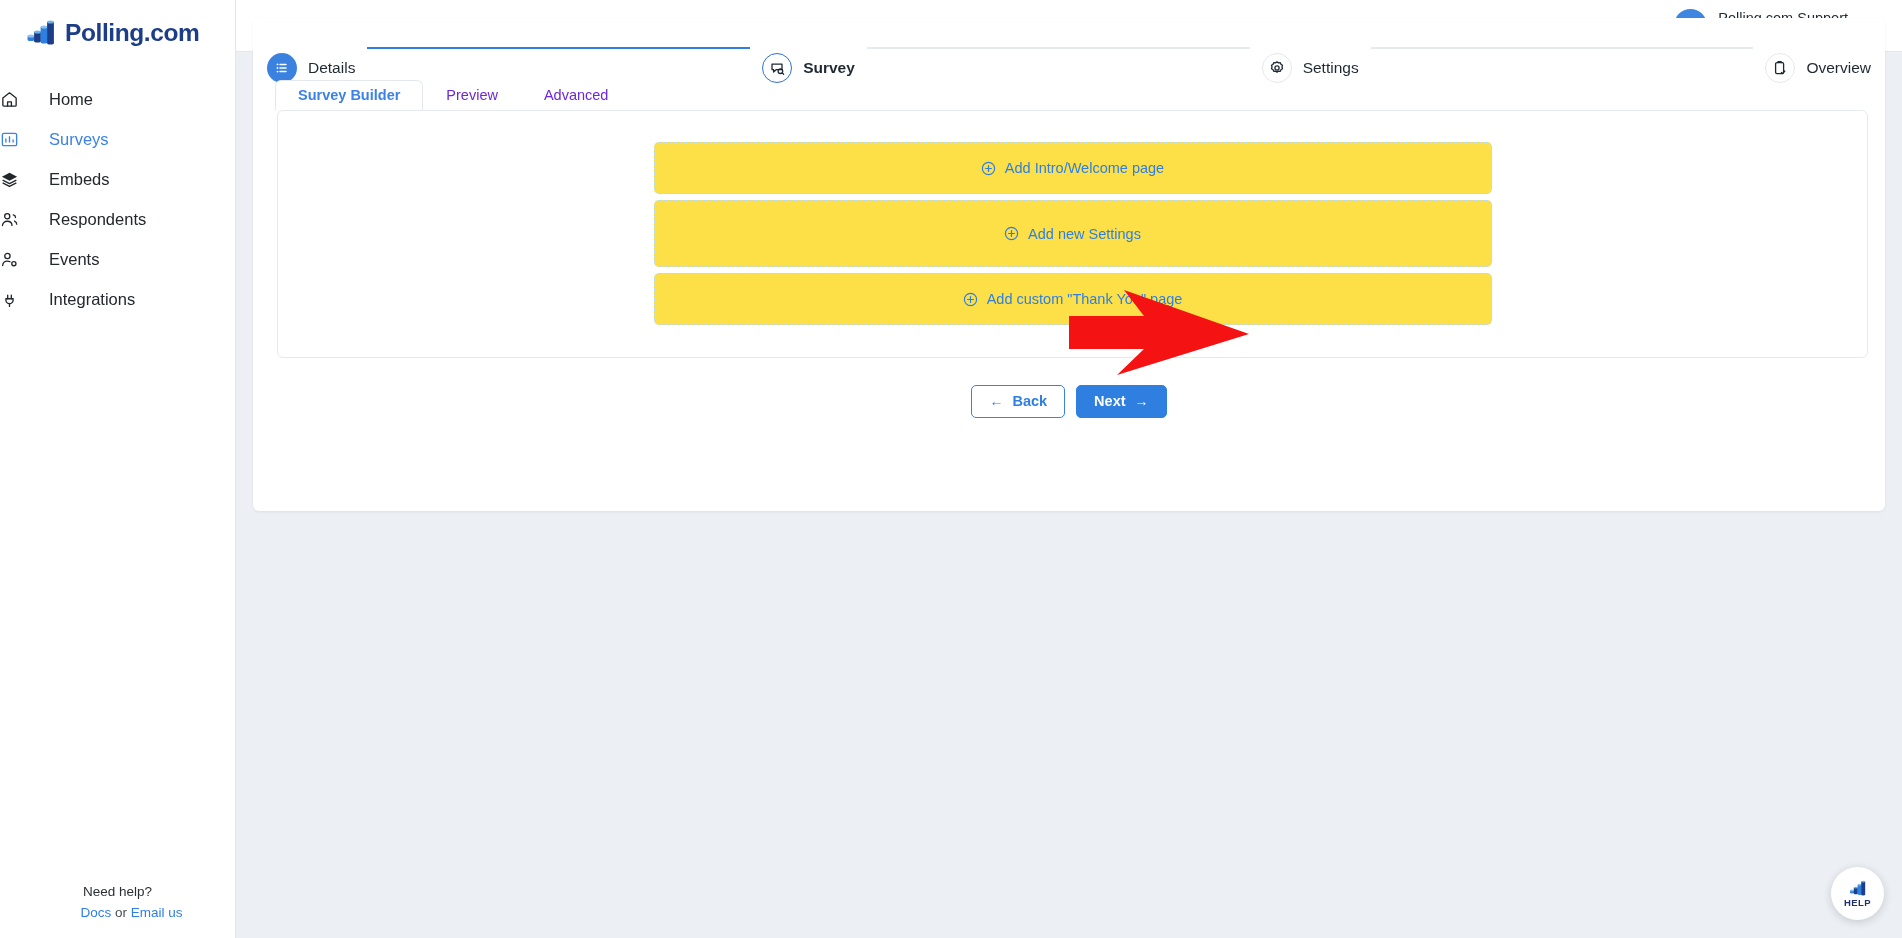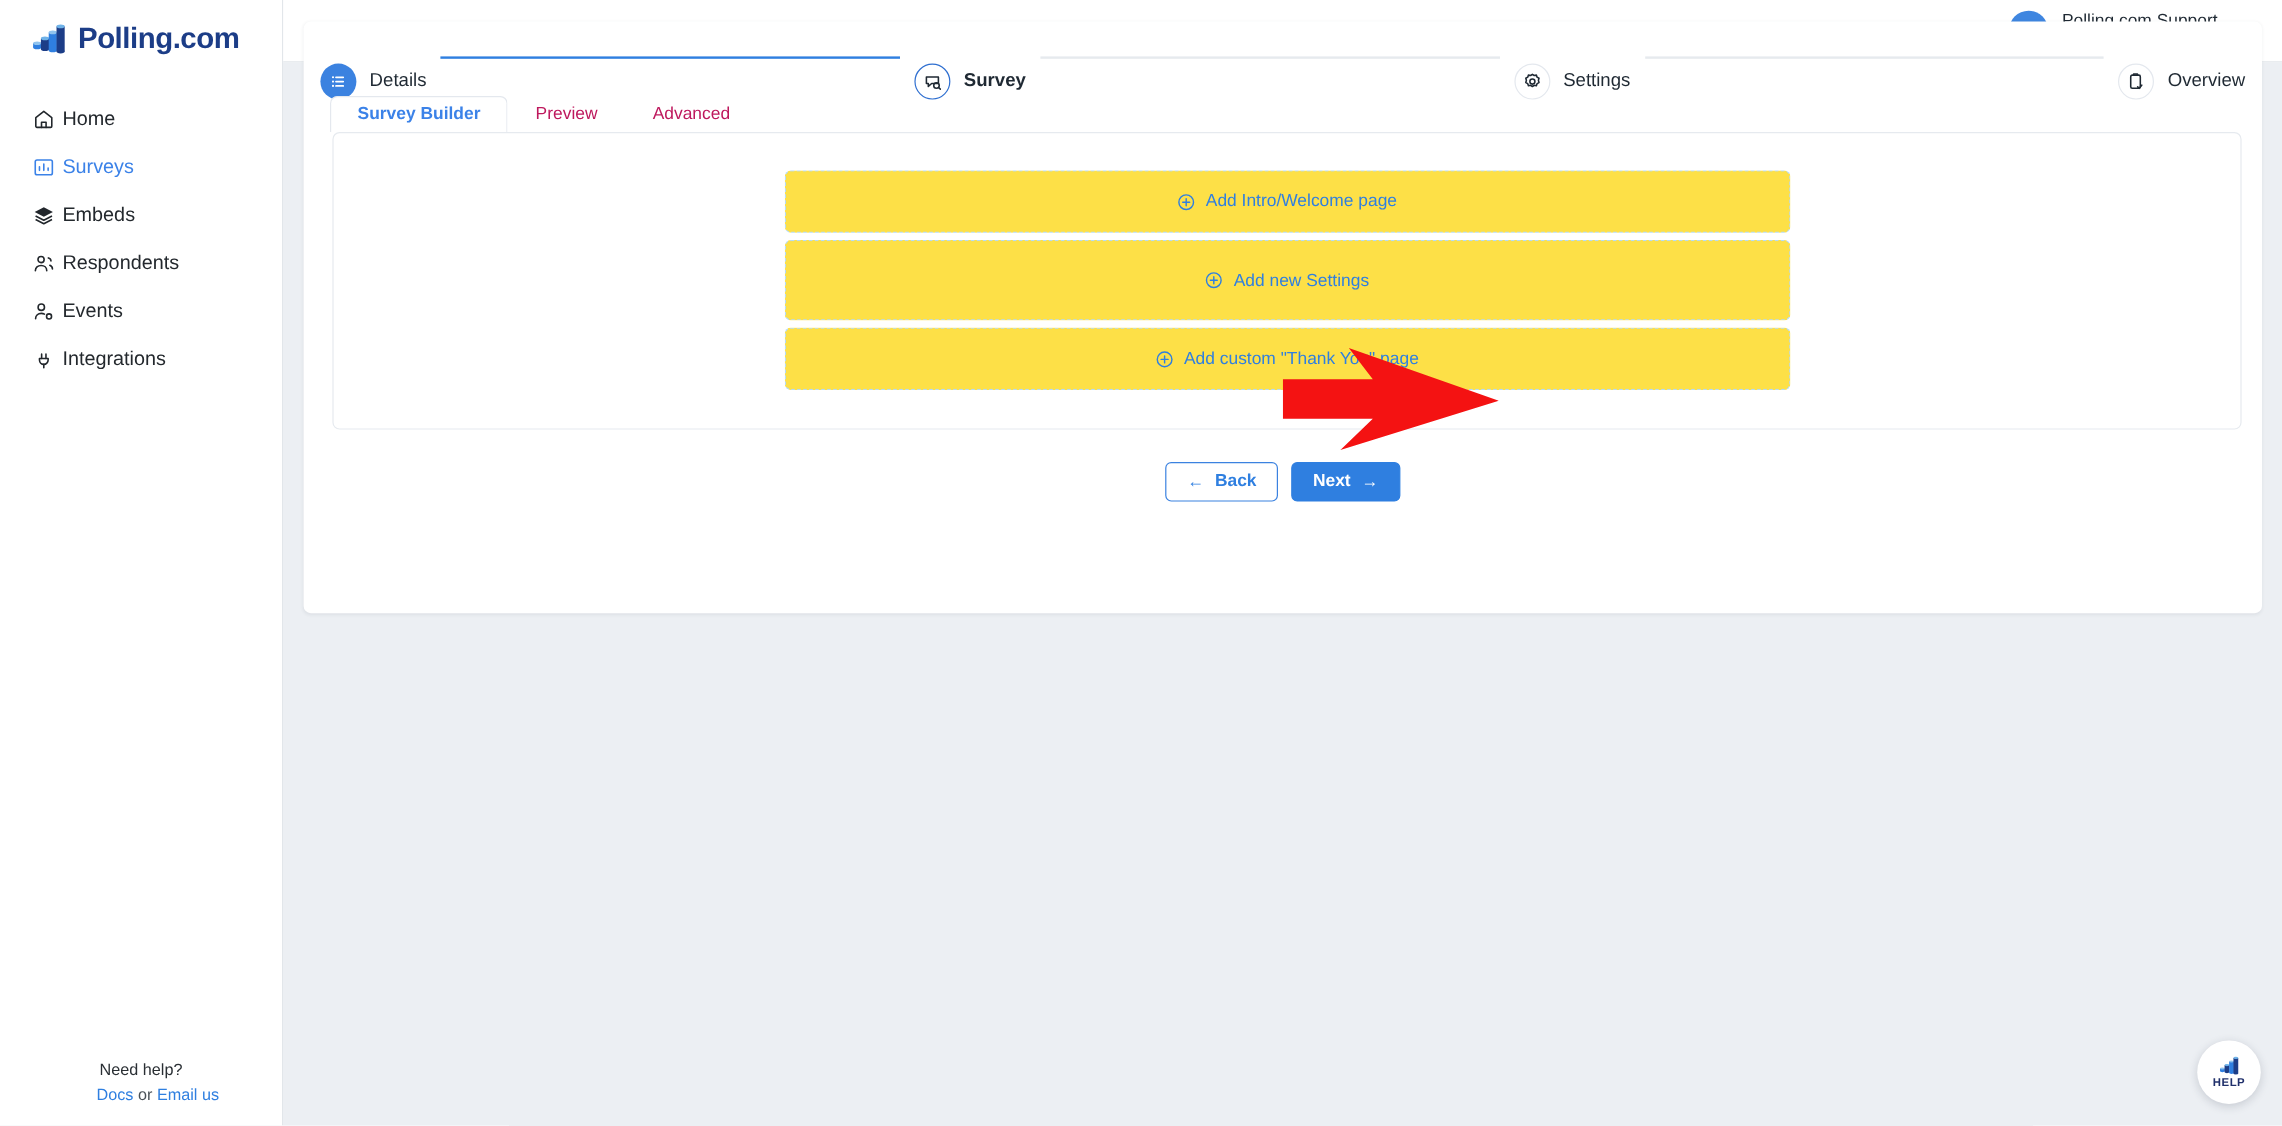--- a/index.html
+++ b/index.html
@@ -40,23 +40,22 @@
     font-size: 24.5px;
     font-weight: bold;
     color: #1c3d87;
     letter-spacing: -0.4px;
     line-height: 1;
   }
   .nav { margin-top: 27px; }
   .nav-item {
     display: flex;
     align-items: center;
-    gap: 6px;
+    gap: 30px;
     height: 40px;
-    padding-left: 27px;
     color: #23282d;
     font-size: 16.5px;
     cursor: pointer;
   }
   .nav-item.active { color: #3b82e8; }
   .nav-icon { width: 19px; height: 19px; flex: 0 0 19px; display: block; }
 
   .need-help {
     position: absolute;
     bottom: 14px;
@@ -148,21 +147,21 @@
   
   .tabs {
     display: flex;
     align-items: flex-end;
     padding-left: 22px;
     height: 32px;
     position: relative;
   }
   .tab {
     font-size: 14.5px;
-    color: #be185d;
+    color: #6d28d9;
     padding: 7px 22px 8px 22px;
     cursor: pointer;
     border: 1px solid transparent;
     border-bottom: none;
     border-radius: 6px 6px 0 0;
     line-height: 1;
   }
   .tab.active {
     color: #3b82e8;
     font-weight: bold;

